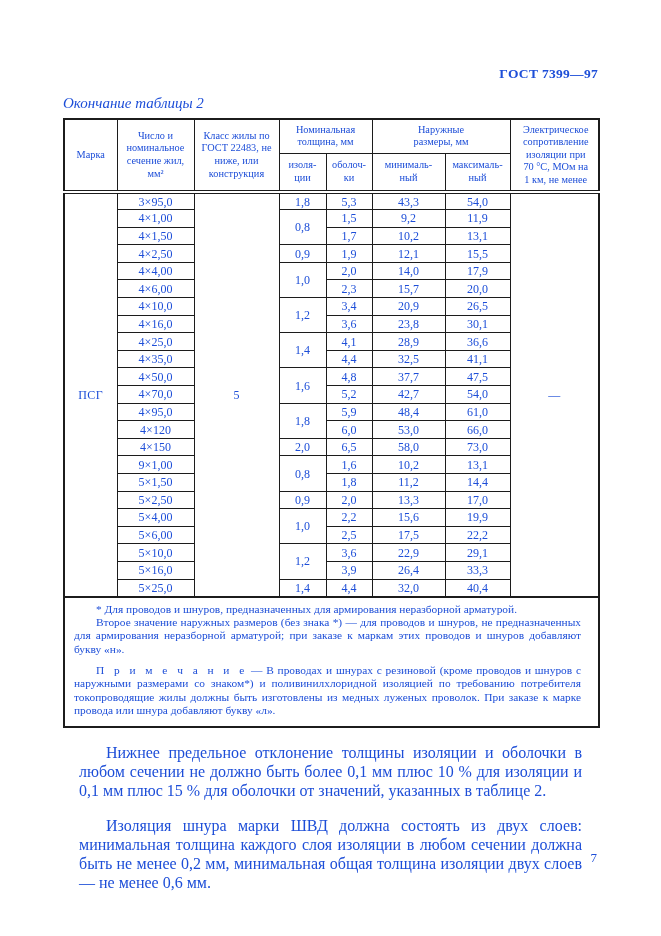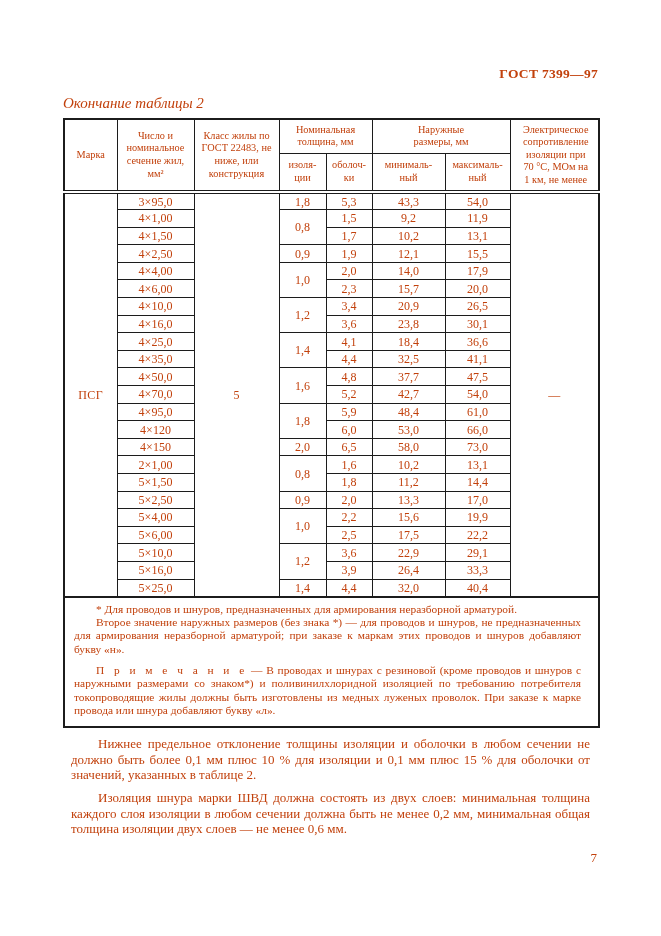--- a/index.html
+++ b/index.html
@@ -4,21 +4,21 @@
 <style>
   html, body { margin: 0; padding: 0; }
   body { background: #e8e8e8; }
   .page {
     position: relative;
     width: 661px;
     height: 936px;
     margin: 0 auto;
     background: #ffffff;
     font-family: "Liberation Serif", "DejaVu Serif", serif;
-    color: #c2410c;
+    color: #1d4ed8;
     overflow: hidden;
     box-sizing: border-box;
     padding: 0 63px;
   }
   .doc-header {
     margin-top: 66px;
     text-align: right;
     font-size: 13.5px;
     font-weight: bold;
     letter-spacing: 0.3px;
@@ -67,22 +67,22 @@
     line-height: 1.17;
     padding: 5px 17px 9px 9px;
     vertical-align: top;
     border-radius: 8px;
   }
   .fn p { margin: 0; text-indent: 22px; }
   .fn p.note { margin-top: 8px; }
   .note-word { letter-spacing: 3px; }
   .body-text { margin-top: 8px; }
   .body-text p {
-    margin: 8px;
-    font-size: 13px;
+    margin: 16px;
+    font-size: 16px;
     line-height: 1.18;
     text-align: justify;
     text-indent: 27px;
   }
   .page-number {
     position: absolute;
     right: 64px;
     bottom: 70px;
     font-size: 13px;
   }
@@ -177,21 +177,21 @@
         <tr>
           <td>4×16,0</td>
           <td>3,6</td>
           <td>23,8</td>
           <td>30,1</td>
         </tr>
         <tr>
           <td>4×25,0</td>
           <td rowspan="2">1,4</td>
           <td>4,1</td>
-          <td>18,4</td>
+          <td>28,9</td>
           <td>36,6</td>
         </tr>
         <tr>
           <td>4×35,0</td>
           <td>4,4</td>
           <td>32,5</td>
           <td>41,1</td>
         </tr>
         <tr>
           <td>4×50,0</td>
@@ -220,21 +220,21 @@
           <td>66,0</td>
         </tr>
         <tr>
           <td>4×150</td>
           <td rowspan="1">2,0</td>
           <td>6,5</td>
           <td>58,0</td>
           <td>73,0</td>
         </tr>
         <tr>
-          <td>2×1,00</td>
+          <td>9×1,00</td>
           <td rowspan="2">0,8</td>
           <td>1,6</td>
           <td>10,2</td>
           <td>13,1</td>
         </tr>
         <tr>
           <td>5×1,50</td>
           <td>1,8</td>
           <td>11,2</td>
           <td>14,4</td>

